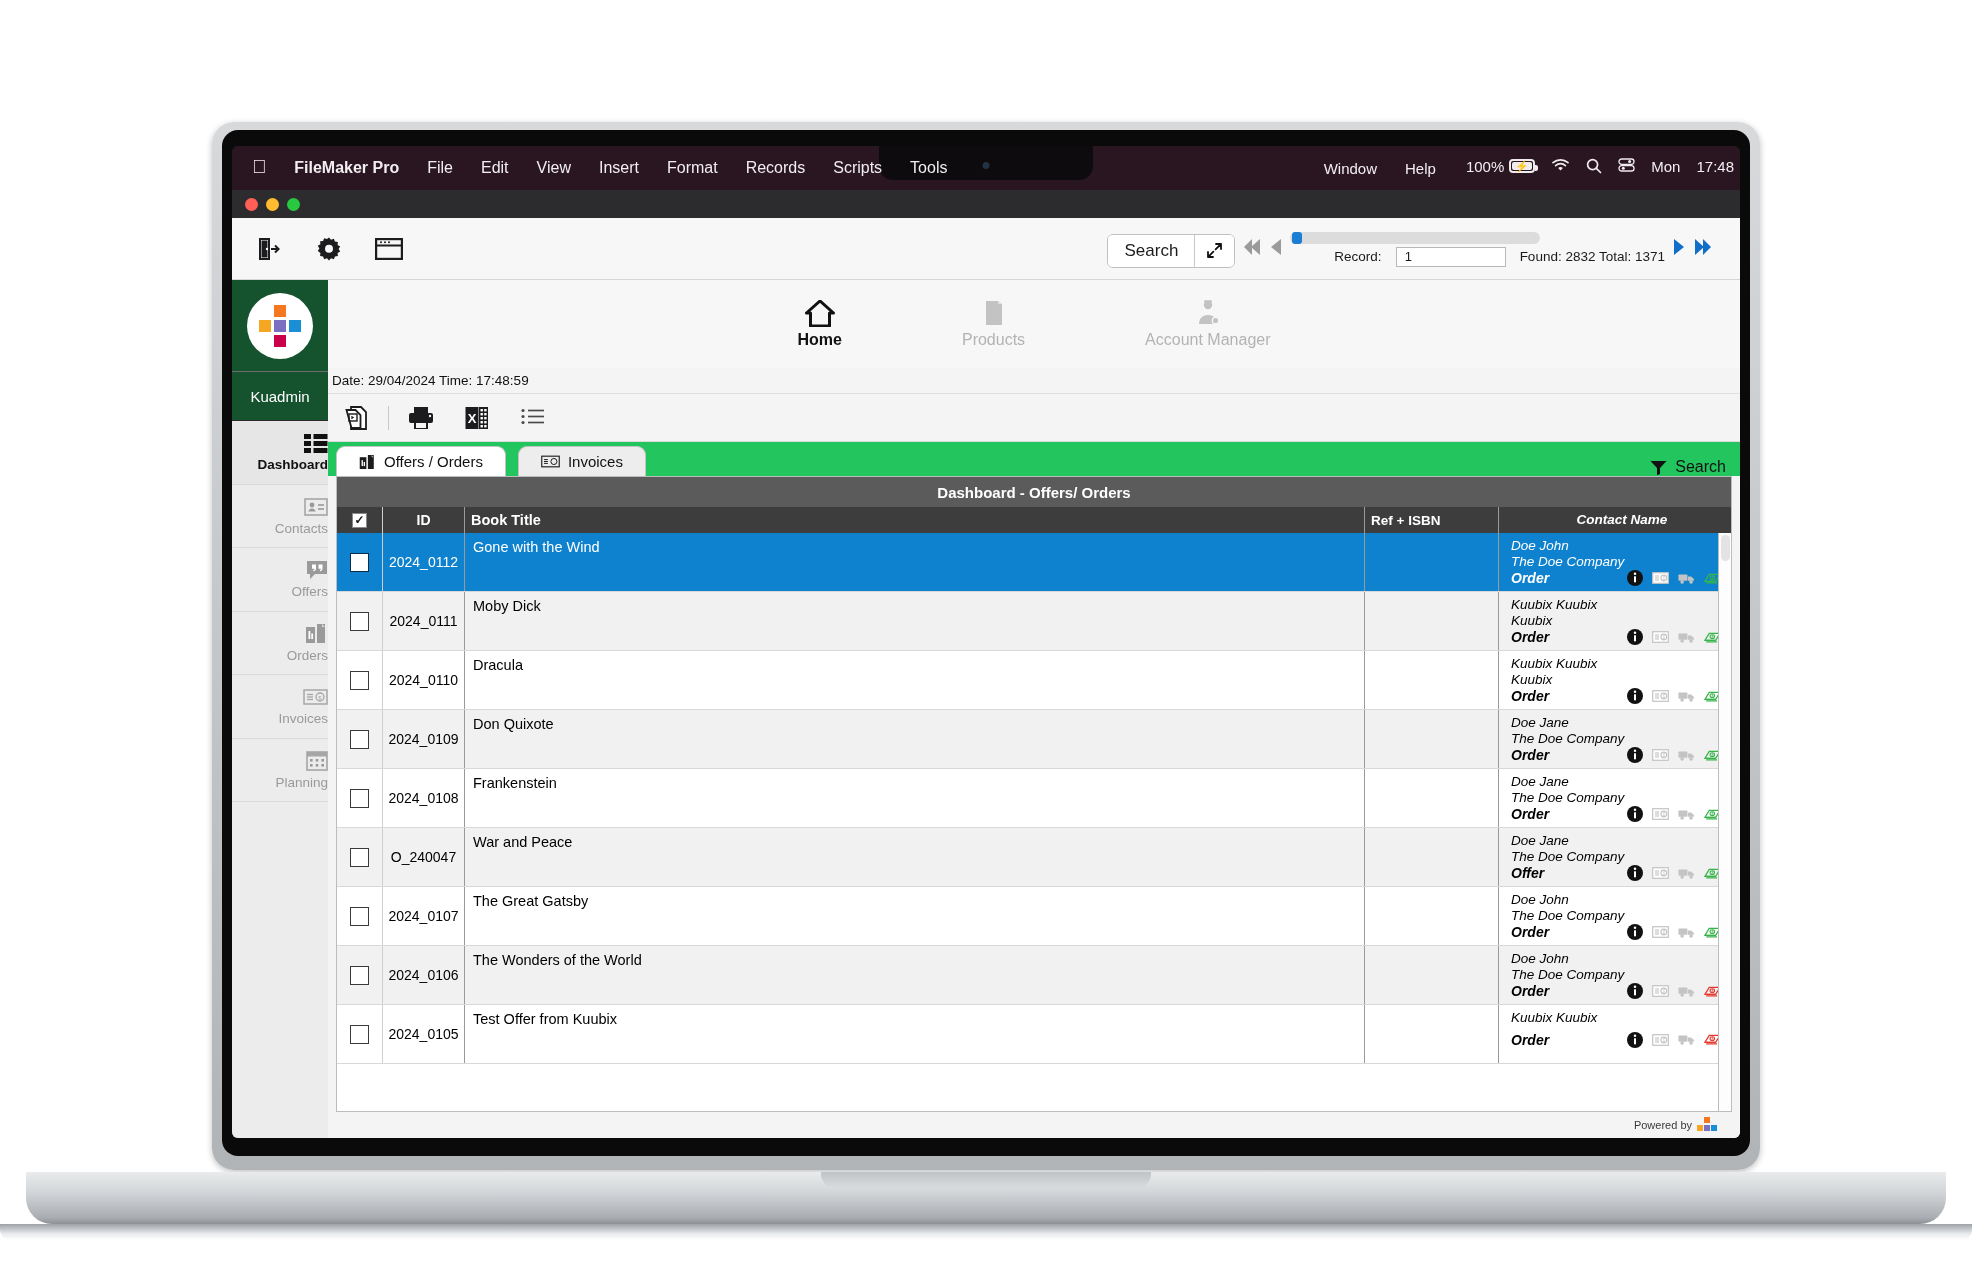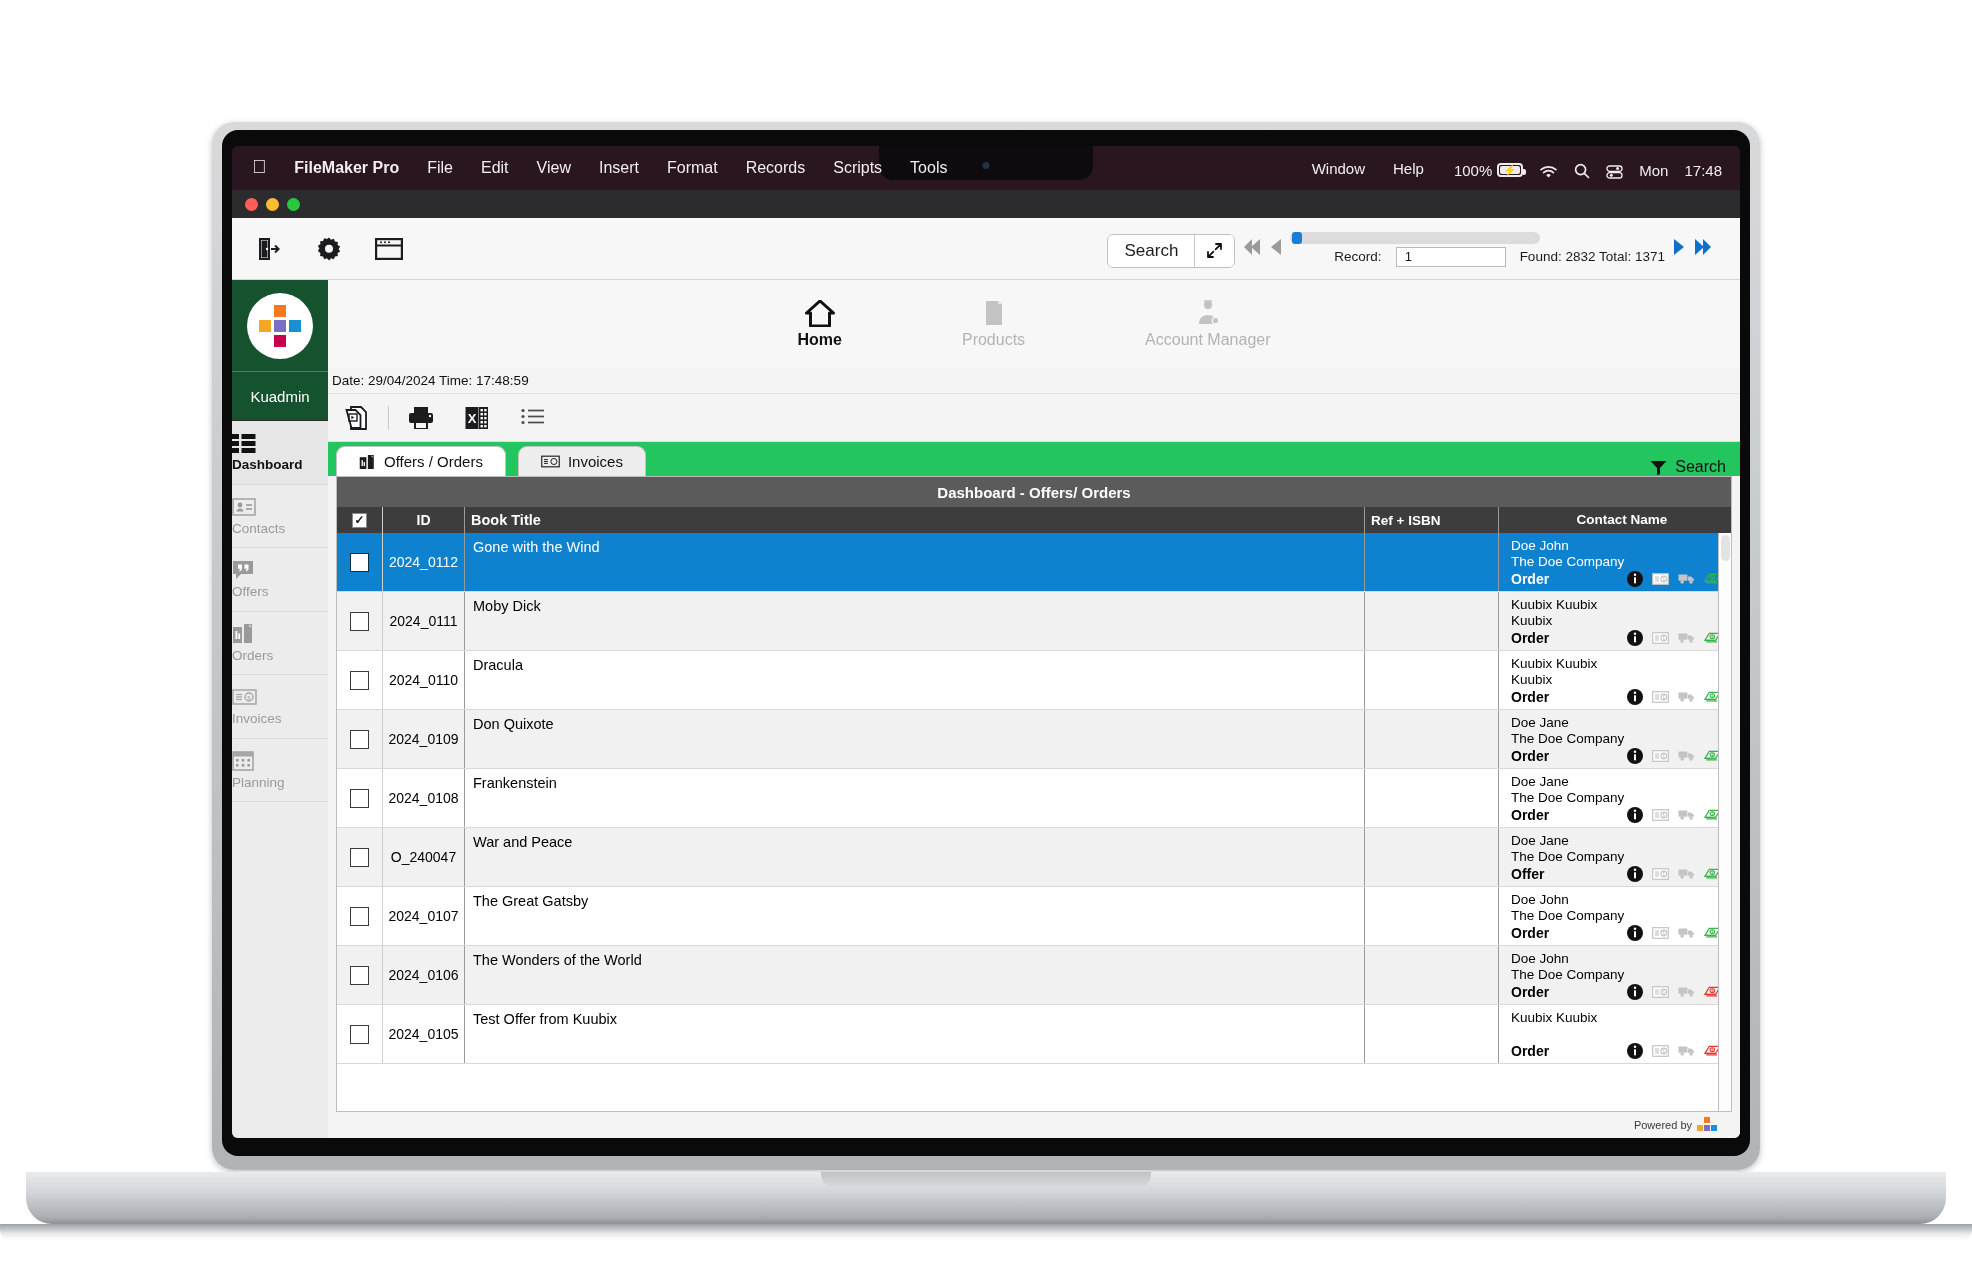--- a/index.html
+++ b/index.html
@@ -61,21 +61,21 @@
     position:absolute; left:50%; transform:translateX(-50%); top:0;
     width: 214px; height: 34px; background:#0d0b0d; border-radius: 0 0 14px 14px;
     z-index: 3;
   }
   .notch-dot { position:absolute; left:50%; top:16px; transform:translateX(-50%);
     width:7px; height:7px; border-radius:50%; background:#243344; }
   .mb-left { display:flex; align-items:center; gap:0; padding-left:14px; z-index:4; }
   .mb-item { padding: 2px 14px; white-space: nowrap; }
   .mb-item.bold { font-weight: 700; }
   .apple-logo { font-size: 19px; padding: 0 14px 3px 6px; }
-  .mb-right { margin-left: auto; display:flex; align-items:flex-end; gap:16px; padding-right:18px; z-index:4; font-size:15px; }
+  .mb-right { margin-left: auto; display:flex; align-items:flex-start; gap:16px; padding-right:6px; z-index:4; font-size:15px; }
   .batt-wrap { display:flex; align-items:center; gap:5px; }
   .batt-body { width:26px; height:14px; border:2px solid #f0ecee; border-radius:4px; position:relative; display:flex;align-items:center;justify-content:center;}
   .batt-body::after { content:""; position:absolute; right:-5px; top:4px; width:3px;height:6px;background:#f0ecee;border-radius:0 2px 2px 0;}
   .batt-fill { position:absolute; left:1px; top:1px; bottom:1px; right:1px; background:#f0ecee; border-radius:2px;}
   .bolt { position:relative; z-index:2; color:#2a1620; font-size:11px; line-height:1;}
   .mb-right .win-menus { display:flex; }
 
   
   .app-window {
     position: absolute; left: 0; top: 44px; width: 1508px; height: 948px;
@@ -108,21 +108,21 @@
 
   
   .app-body { display:flex; height: calc(948px - 28px - 62px); }
   .sidebar { width: 96px; background:#14532d; display:flex; flex-direction:column; flex: 0 0 96px; }
   .logo-box { height: 92px; display:flex; align-items:center; justify-content:center; border-bottom:1px solid #6d6d6d;}
   .logo-circle { width: 66px; height:66px; border-radius:50%; background:#fff; display:flex; align-items:center; justify-content:center; }
   .logo-grid { position:relative; width: 42px; height:42px; }
   .lg { position:absolute; width:12px;height:12px; }
   .user-name { height: 48px; color:#fff; font-size:15px; display:flex; align-items:center; justify-content:center; }
   .nav-list { flex:1; background:#ececec; border-top:1px solid #2b2b2b; }
-  .nav-item { height: 63.5px; display:flex; flex-direction:column; align-items:flex-start; justify-content:center; gap:3px;
+  .nav-item { height: 63.5px; display:flex; flex-direction:column; align-items:flex-end; justify-content:center; gap:3px;
     border-bottom:1px solid #dadada; color:#9a9a9a; font-size:13.5px; }
   .nav-item.active { color:#111; font-weight:700; background:#e6e6e6; }
   .nav-item .ni { height:22px; display:flex;align-items:center;justify-content:center; }
 
   .content { flex:1; background:#f4f4f4; display:flex; flex-direction:column; min-width:0; }
 
   .top-nav { height: 88px; background:#f7f7f7; display:flex; align-items:center; justify-content:center; gap: 120px; position:relative;}
   .tn-item { display:flex; flex-direction:column; align-items:center; gap:4px; font-size:16px; color:#b3b3b3; }
   .tn-item.active { color:#111; font-weight:700; }
   .date-line { height: 26px; font-size:13.5px; color:#111; padding-left: 4px; display:flex; align-items:center;
@@ -158,21 +158,21 @@
   .row { display:flex; height: 59px; border-bottom:1px solid #d8d8d8; position:relative; }
   .row.alt { background:#f1f1f1; }
   .row.sel { background:#0e82cf; color:#fff; }
   .cell { position:relative; }
   .c-chk { width: 46px; display:flex; align-items:center; justify-content:center; border-right:1px solid #cfcfcf;}
   .c-chk .box { width:19px;height:19px;border:1.5px solid #3a3a3a; background:#fff;}
   .row.sel .c-chk .box { border-color:#0a2c45; }
   .c-id { width: 82px; display:flex; align-items:center; justify-content:center; font-size:14px; border-right:1px solid #9a9a9a;}
   .c-title { flex:1; padding: 6px 8px; font-size:14.5px; border-right:1px solid #9a9a9a;}
   .c-ref { width: 134px; border-right:1px solid #9a9a9a; }
-  .c-contact { width: 232px; padding: 5px 0 4px 12px; font-size:13.5px; display:flex; flex-direction:column; justify-content:space-between; }
+  .c-contact { width: 232px; padding: 5px 0 15px 12px; font-size:13.5px; display:flex; flex-direction:column; justify-content:space-between;font-style:italic; }
   .contact-lines { line-height:1.18; }
   .status-line { display:flex; align-items:center; gap:0; }
   .status-txt { font-weight:700; font-size:14px; }
   .act-icons { margin-left:auto; display:flex; align-items:center; gap:9px; padding-right:10px; }
   .act { width:17px; height:17px; display:flex; align-items:center; justify-content:center; }
 
   .vscroll { position:absolute; right:0; top:0; width: 13px; height:100%; background:#fdfdfd; border-left:1px solid #bdbdbd; }
   .vscroll .thumb { position:absolute; left:2px; top:2px; width:9px; height:26px; background:#e3e3e3; border-radius:5px; }
 
   .powered { height: 26px; display:flex; align-items:center; justify-content:flex-end; padding-right: 22px; gap:4px;

